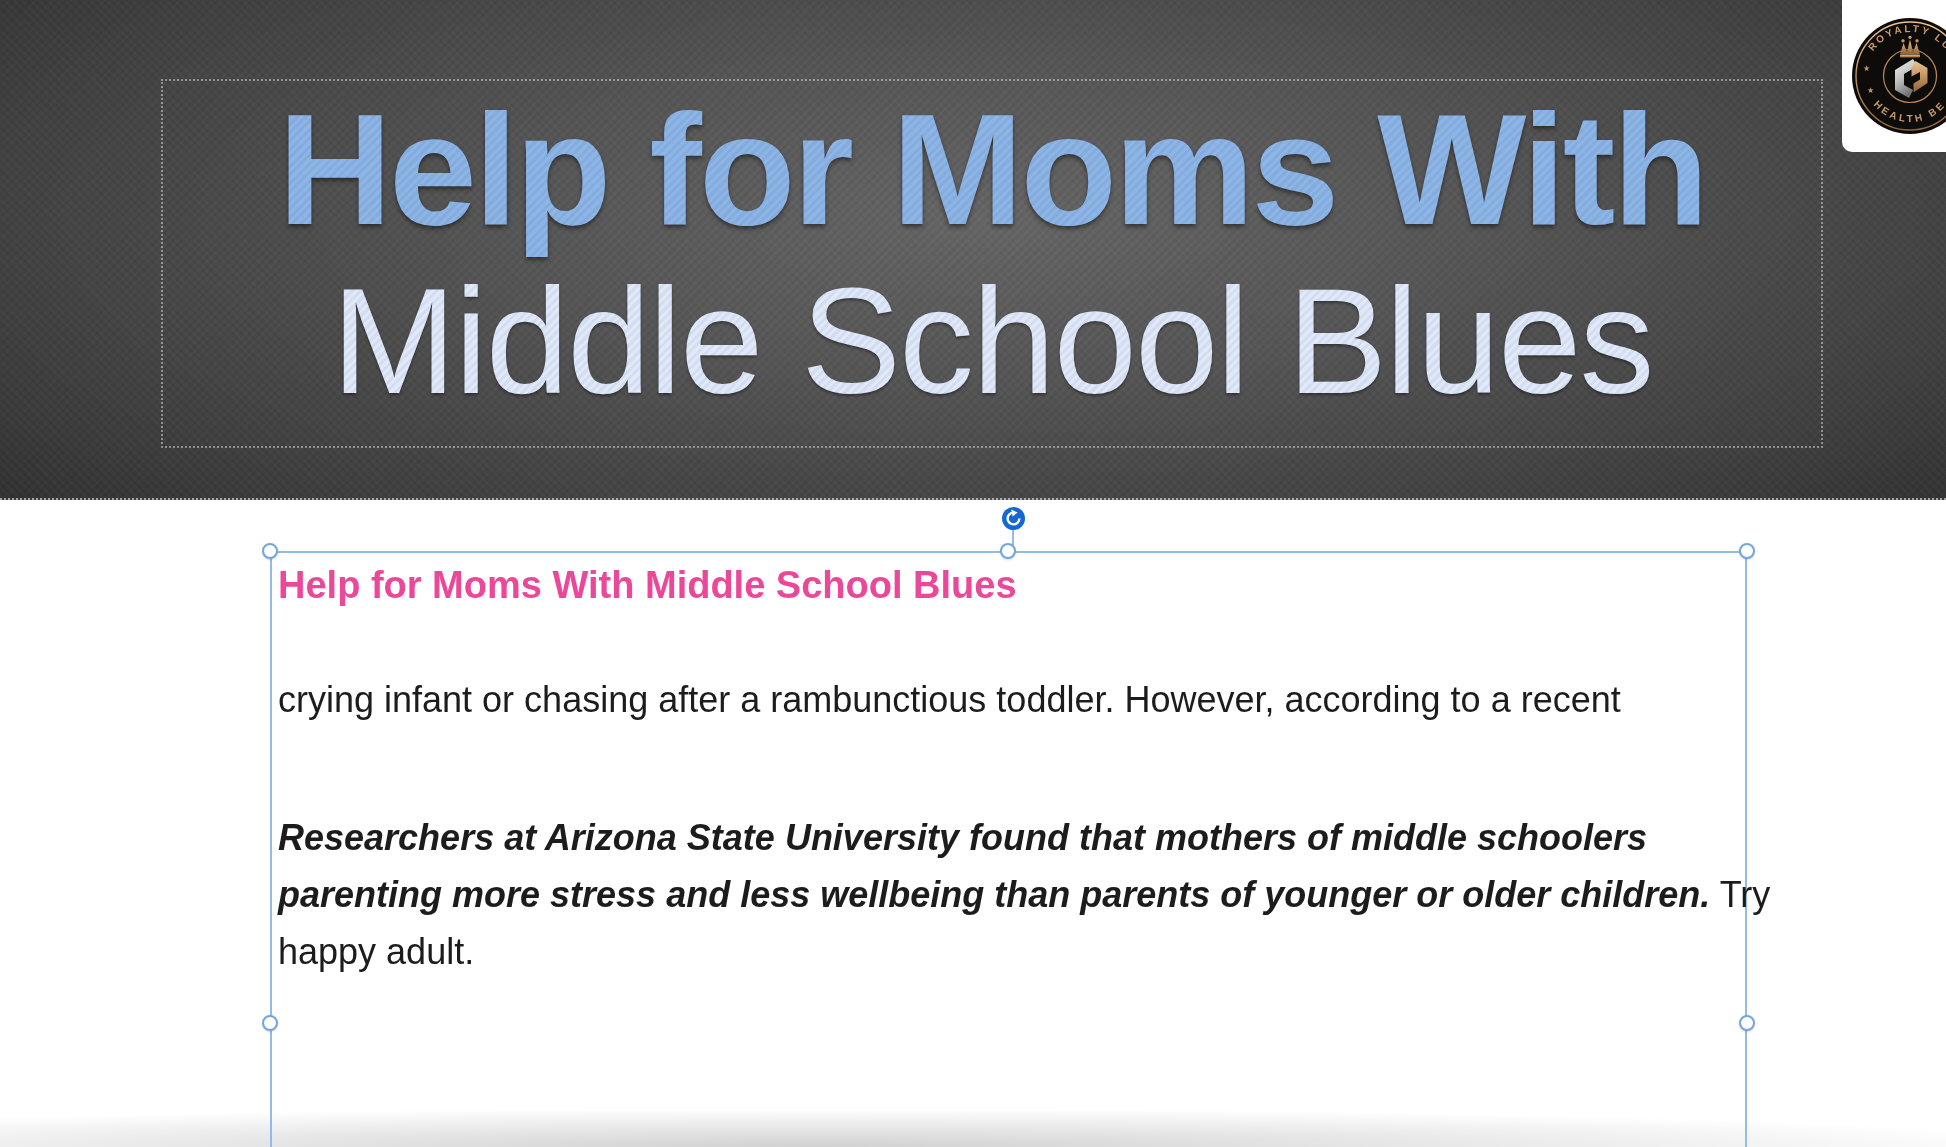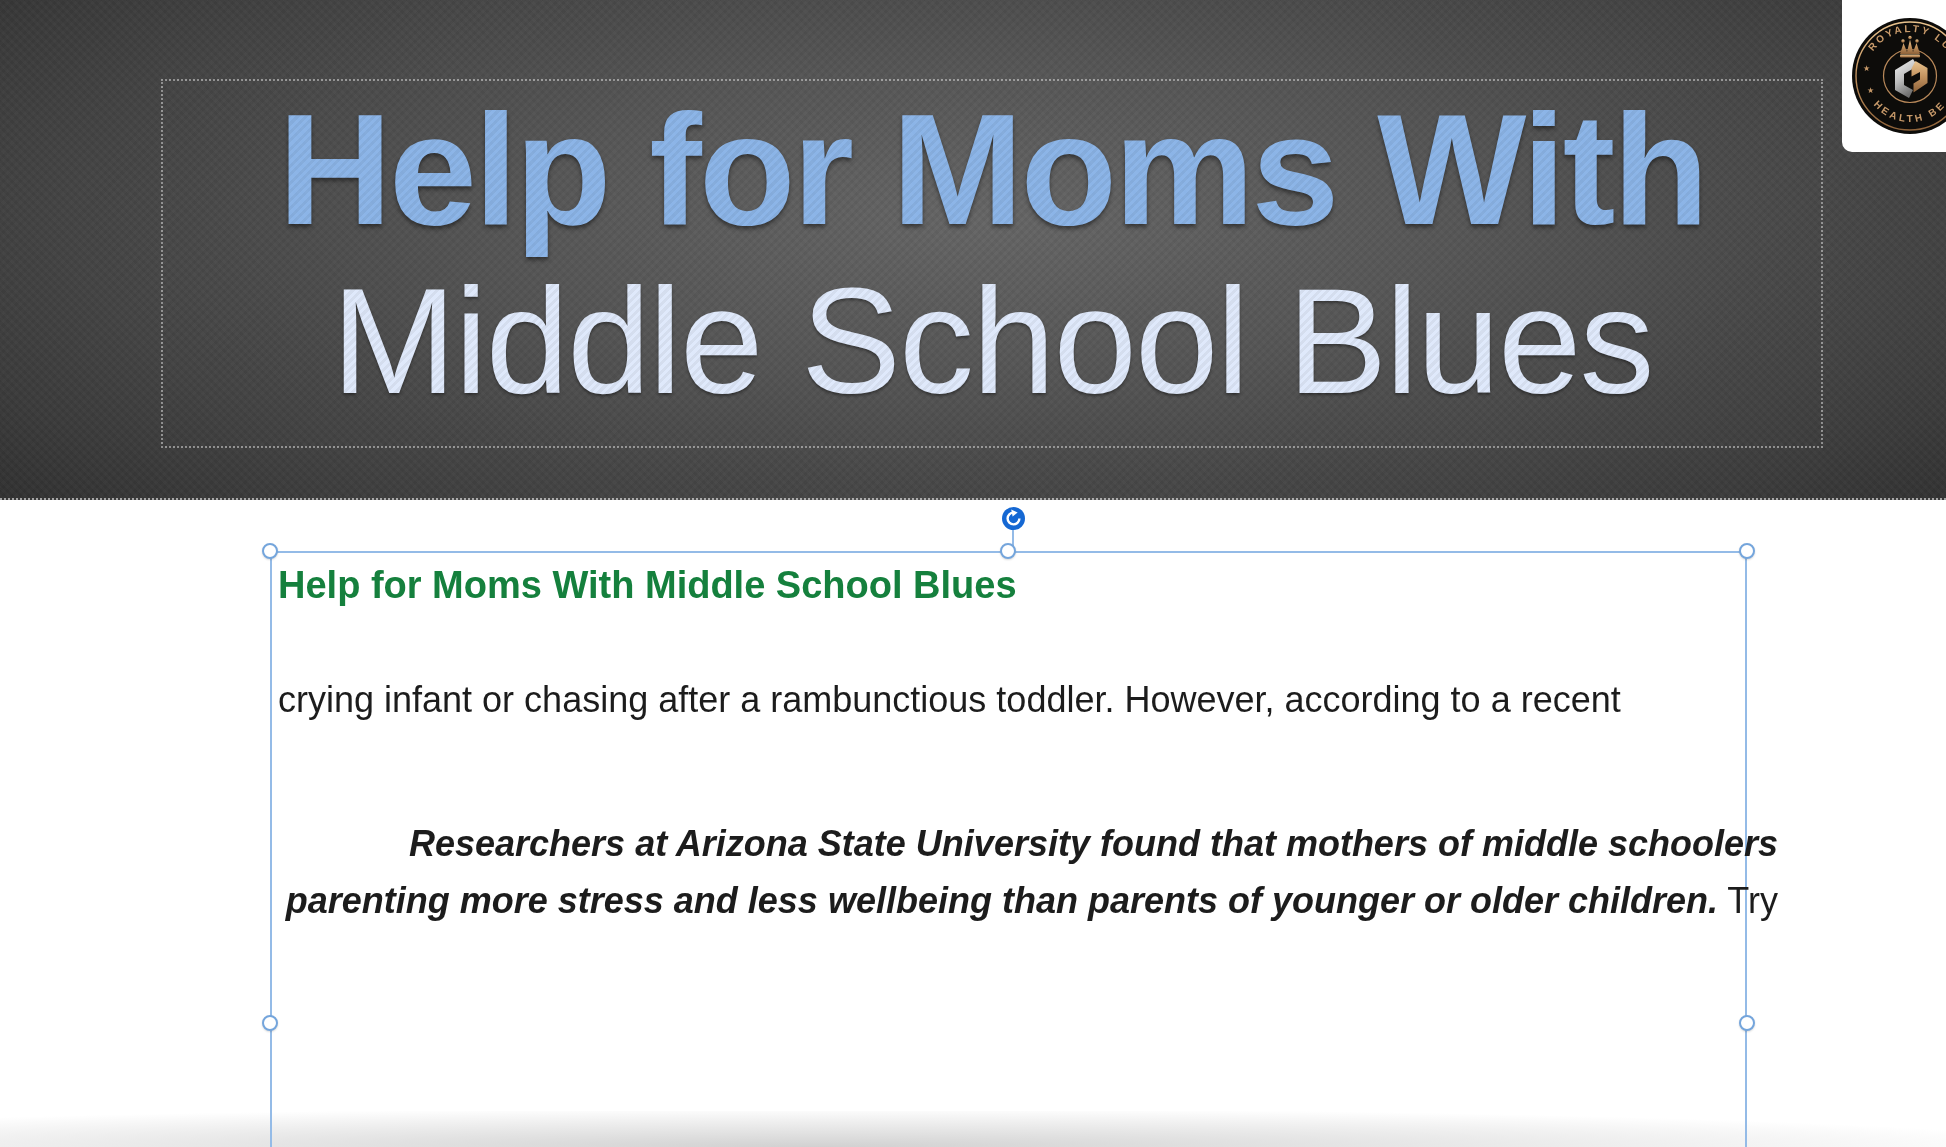--- a/index.html
+++ b/index.html
@@ -123,23 +123,23 @@
   .content {
     position: absolute;
     left: 278px; top: 557px;
     width: 1500px;
     color: #1c1c1c;
     font-size: 36px;
     line-height: 57px;
     z-index: 2;
   }
   .content .line { white-space: nowrap; }
-  .doc-heading { font-size: 38px; font-weight: bold; color: #15803d; }
+  .doc-heading { font-size: 38px; font-weight: bold; color: #ec4899; }
   .blank-line { height: 57px; }
-  .para2 { margin-top: 30px; text-align: right; }
+  .para2 { margin-top: 24px; }
   .bi { font-weight: bold; font-style: italic; }
   .caret {
     display: inline-block;
     width: 2px; height: 40px;
     background: #111111;
     margin-left: 3px;
     vertical-align: -7px;
   }
 </style>
 </head>
@@ -220,16 +220,17 @@
     <div class="line doc-heading">Help for Moms With Middle School Blues</div>
     <div class="blank-line"></div>
 
     <div class="line">crying infant or chasing after a rambunctious toddler. However, according to a recent</div>
 
     <div class="blank-line"></div>
 
     <div class="para2">
       <div class="line bi">Researchers at Arizona State University found that mothers of middle schoolers</div>
       <div class="line"><span class="bi">parenting more stress and less wellbeing than parents of younger or older children.</span><span> Try</span></div>
+      <div class="line">happy adult.</div>
     </div>
   </div>
 
 </div>
 
 </body></html>

